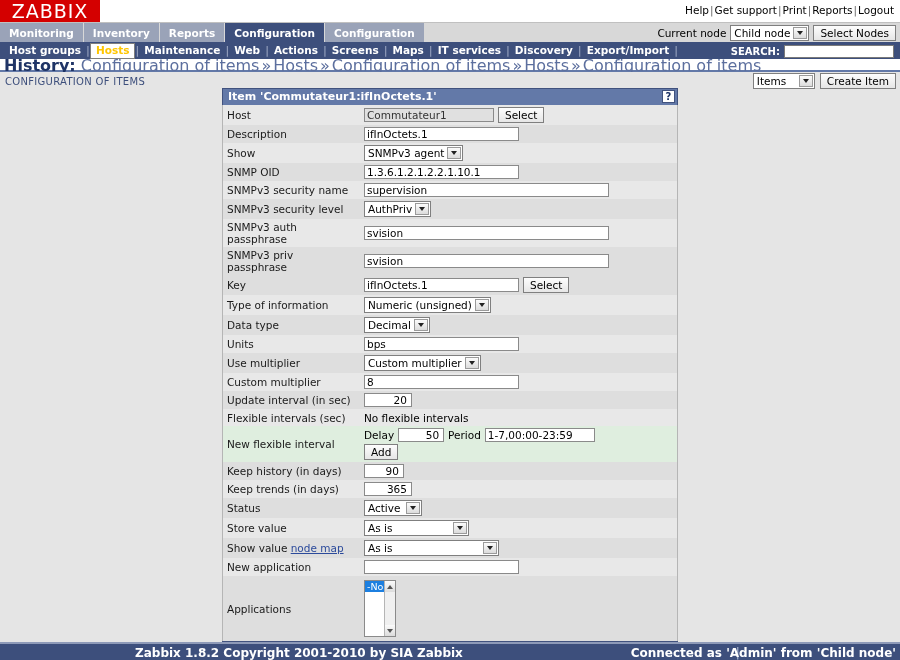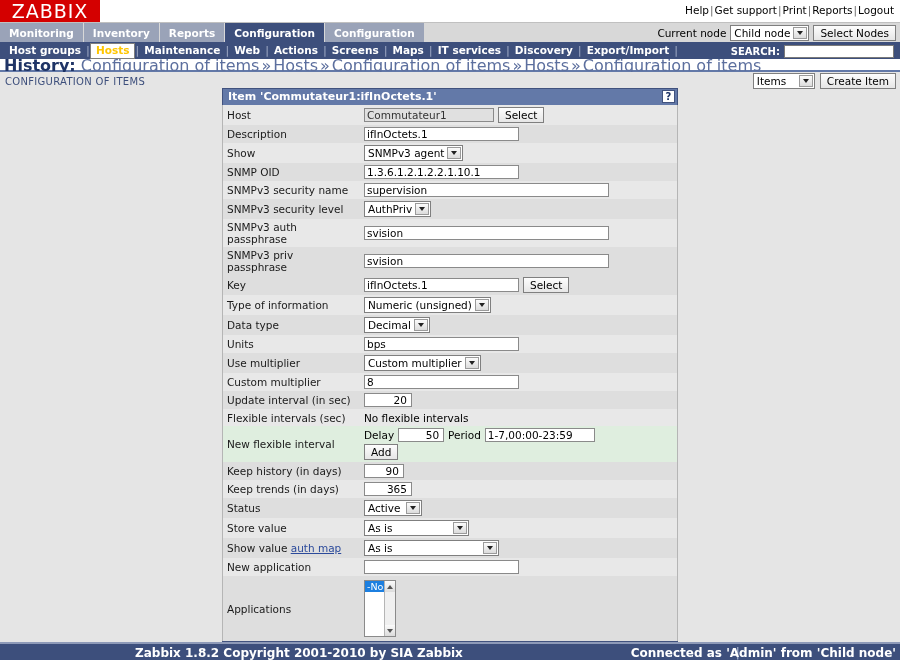--- a/index.html
+++ b/index.html
@@ -513,21 +513,21 @@
       <td class="fld">
         <span class="sel" style="min-width:105px;">
           <span>As is</span>
           <span class="arr"></span>
         </span>
       </td>
     </tr>
     <tr class="even">
       <td class="lbl">
         <span>Show value</span>
-        <span class="linklike">auth map</span>
+        <span class="linklike">node map</span>
       </td>
       <td class="fld">
         <span class="sel" style="min-width:135px;">
           <span>As is</span>
           <span class="arr"></span>
         </span>
       </td>
     </tr>
     <tr class="odd">
       <td class="lbl">New application</td>

